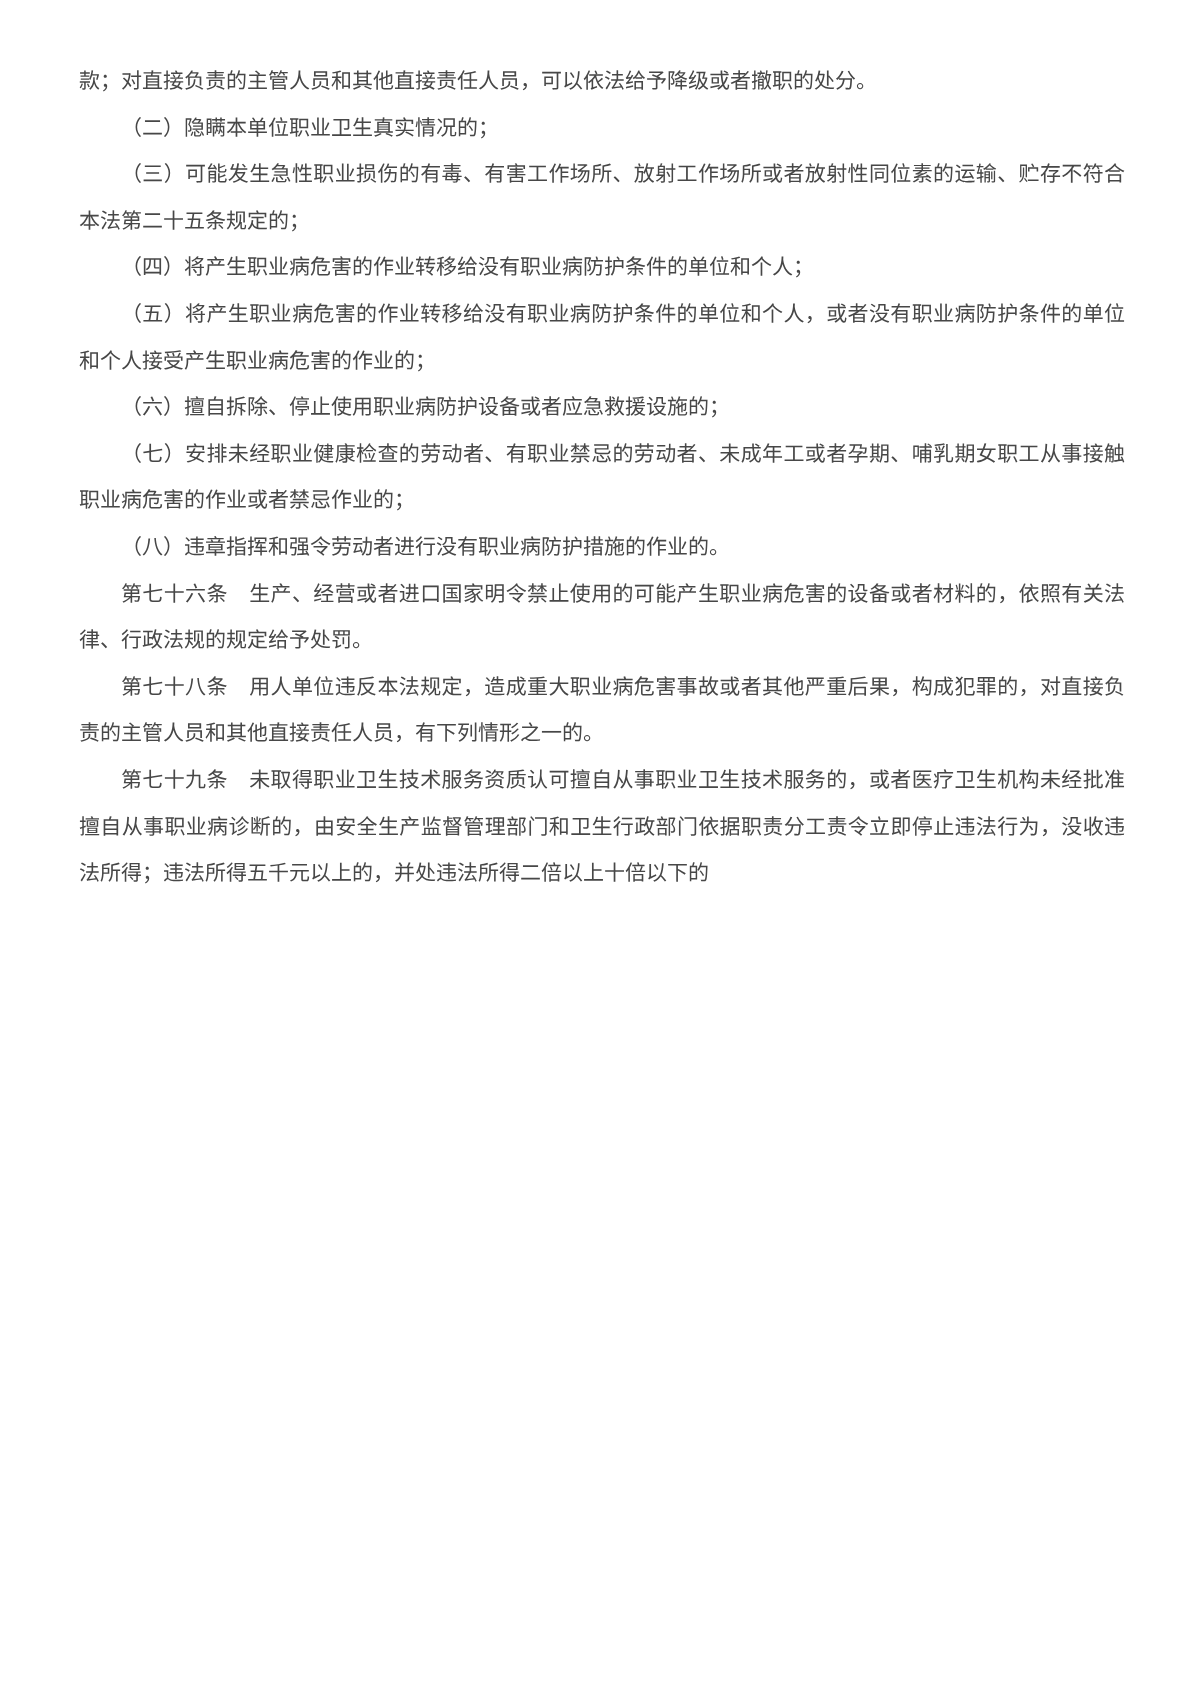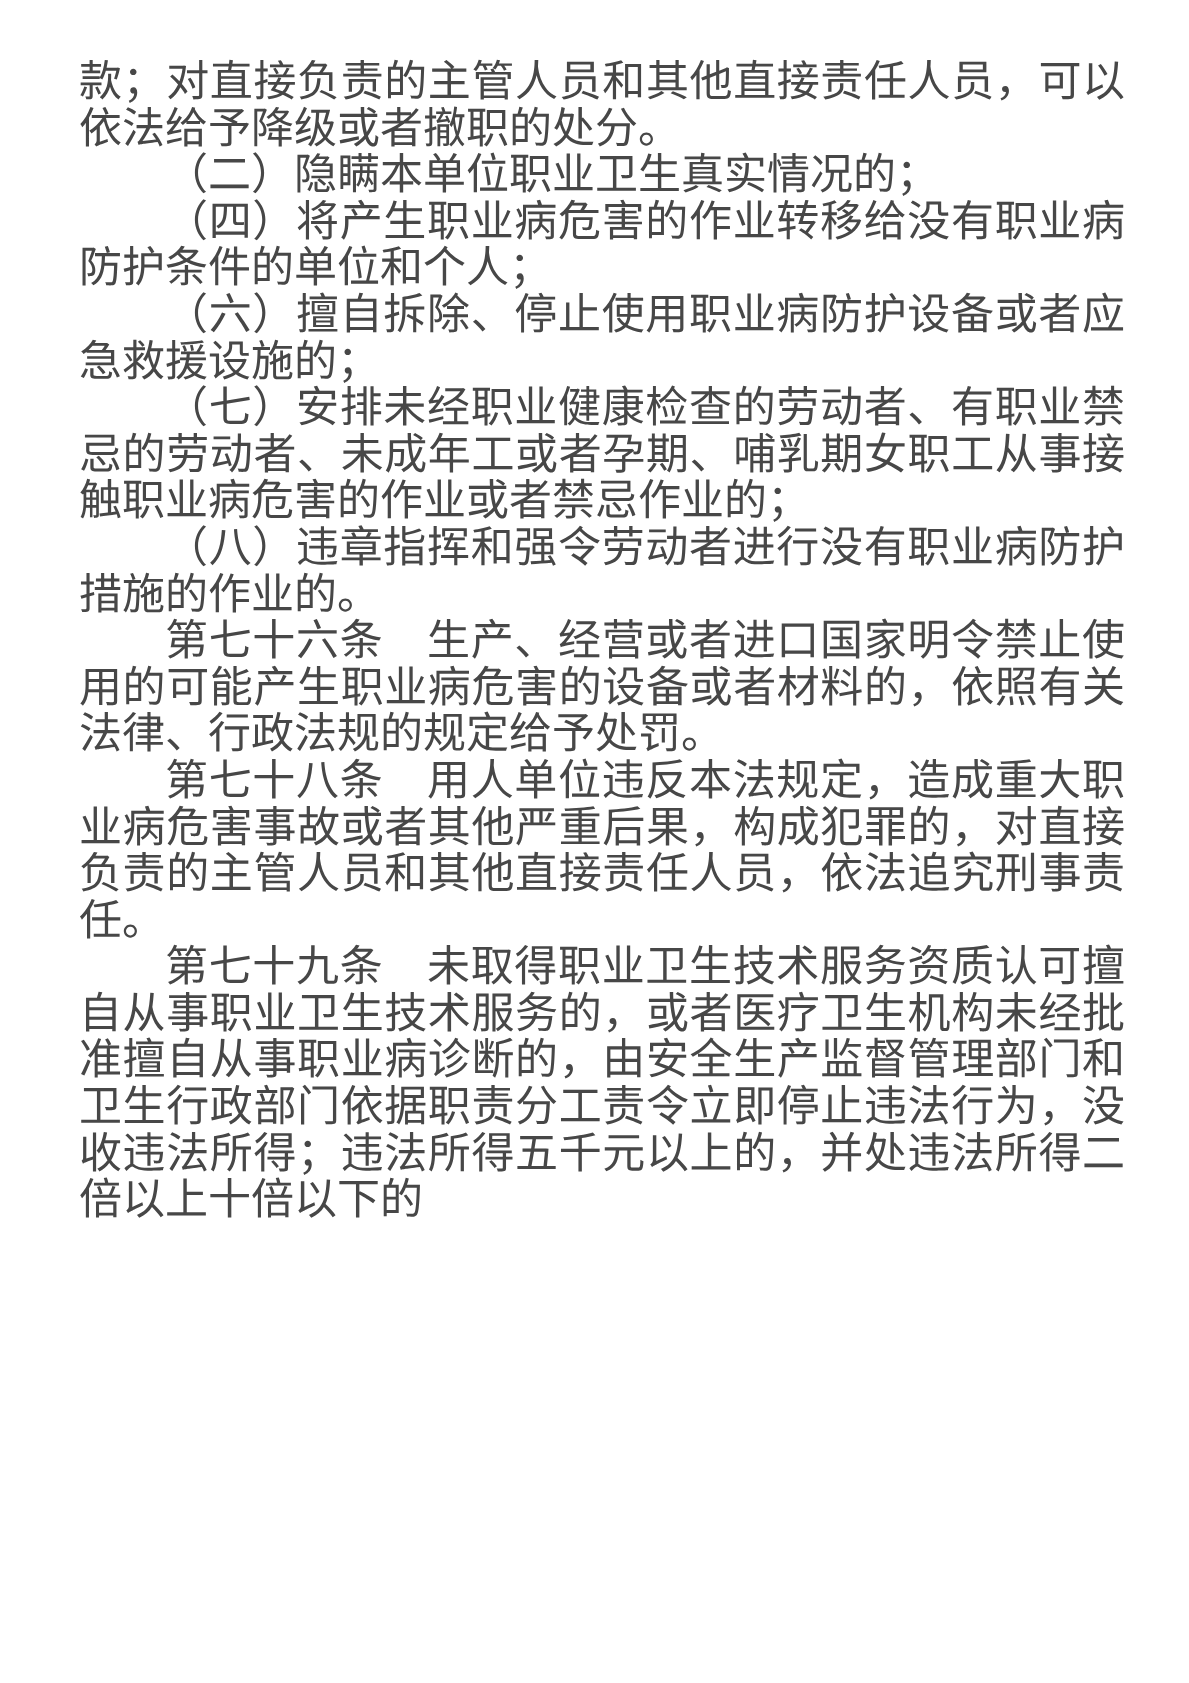--- a/index.html
+++ b/index.html
@@ -13,21 +13,21 @@
     height: 1683px;
     background: #ffffff;
     overflow: hidden;
   }
   .text-block {
     position: absolute;
     left: 79px;
     top: 58px;
     width: 1046px; 
     font-family: "Liberation Sans", sans-serif;
-    font-size: 43px;
+    font-size: 21px;
     line-height: 46.6px;
     font-weight: 300;
     color: var(--text-color, #474747);
     text-align: justify;
     letter-spacing: 0;
     line-break: strict;
   }
   .para {
     margin: 0;
     padding: 0;
@@ -37,21 +37,23 @@
     text-indent: 0;
   }
 </style>
 </head>
 <body style="background: rgb(255, 255, 255);">
 
 <div class="page">
   <div class="text-block">
     <p class="para continuation">款；对直接负责的主管人员和其他直接责任人员，可以依法给予降级或者撤职的处分。</p>
     <p class="para">（二）隐瞒本单位职业卫生真实情况的；</p>
+    <p class="para">（三）可能发生急性职业损伤的有毒、有害工作场所、放射工作场所或者放射性同位素的运输、贮存不符合本法第二十五条规定的；</p>
     <p class="para">（四）将产生职业病危害的作业转移给没有职业病防护条件的单位和个人；</p>
+    <p class="para">（五）将产生职业病危害的作业转移给没有职业病防护条件的单位和个人，或者没有职业病防护条件的单位和个人接受产生职业病危害的作业的；</p>
     <p class="para">（六）擅自拆除、停止使用职业病防护设备或者应急救援设施的；</p>
     <p class="para">（七）安排未经职业健康检查的劳动者、有职业禁忌的劳动者、未成年工或者孕期、哺乳期女职工从事接触职业病危害的作业或者禁忌作业的；</p>
     <p class="para">（八）违章指挥和强令劳动者进行没有职业病防护措施的作业的。</p>
     <p class="para">第七十六条　生产、经营或者进口国家明令禁止使用的可能产生职业病危害的设备或者材料的，依照有关法律、行政法规的规定给予处罚。</p>
-    <p class="para">第七十八条　用人单位违反本法规定，造成重大职业病危害事故或者其他严重后果，构成犯罪的，对直接负责的主管人员和其他直接责任人员，依法追究刑事责任。</p>
+    <p class="para">第七十八条　用人单位违反本法规定，造成重大职业病危害事故或者其他严重后果，构成犯罪的，对直接负责的主管人员和其他直接责任人员，有下列情形之一的。</p>
     <p class="para">第七十九条　未取得职业卫生技术服务资质认可擅自从事职业卫生技术服务的，或者医疗卫生机构未经批准擅自从事职业病诊断的，由安全生产监督管理部门和卫生行政部门依据职责分工责令立即停止违法行为，没收违法所得；违法所得五千元以上的，并处违法所得二倍以上十倍以下的</p>
   </div>
 </div>
 
 </body></html>

